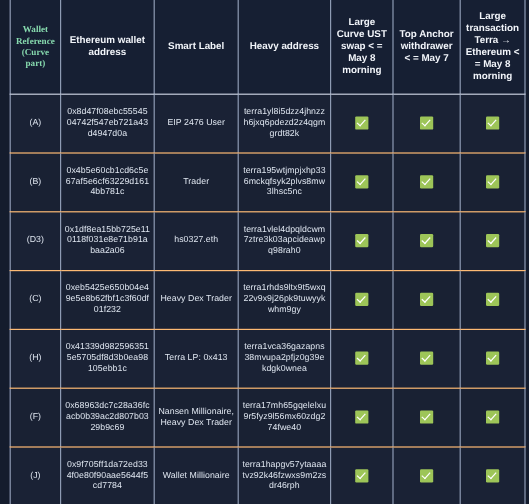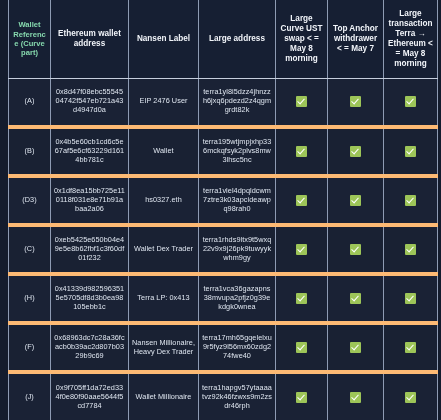--- a/index.html
+++ b/index.html
@@ -59,34 +59,35 @@
     font-size: 8.2px;
     font-weight: bold;
     color: #f2f5fa;
     border-bottom: 1px solid #c6cedd;
     background: #161f33;
   }
 
   table.wallet-table thead th.ref-head {
     color: #86d9ae;
     font-size: 7.6px;
+    font-family: Liberation Serif, serif;
   }
 
   table.wallet-table tbody tr {
     background: #1a2235;
   }
   table.wallet-table tbody tr.alt {
     background: #192133;
   }
 
   table.wallet-table tbody td {
     height: 49px;
     font-size: 7.3px;
     color: #dfe6f0;
-    border-bottom: 4px solid #fdba74;
+    border-bottom: 1px solid #fdba74;
     letter-spacing: 0.05px;
   }
 
   table.wallet-table tbody tr:last-child td {
     border-bottom: none;
   }
 
   td.ref-cell {
     font-size: 8px;
     color: #cfd8e6;
@@ -144,59 +145,59 @@
         <col class="c2">
         <col class="c3">
         <col class="c4">
         <col class="c5">
         <col class="c6">
     </colgroup>
     <thead>
       <tr>
         <th class="ref-head">Wallet Reference (Curve part)</th>
         <th>Ethereum wallet address</th>
-        <th>Nansen Label</th>
-        <th>Large address</th>
+        <th>Smart Label</th>
+        <th>Heavy address</th>
         <th>Large Curve UST swap &lt; = May 8 morning</th>
         <th>Top Anchor withdrawer &lt; = May 7</th>
         <th>Large transaction Terra → Ethereum &lt; = May 8 morning</th>
       </tr>
     </thead>
     <tbody>
       <tr>
         <td class="ref-cell">(A)</td>
         <td class="addr-cell">0x8d47f08ebc5554504742f547eb721a43d4947d0a</td>
         <td class="label-cell">EIP 2476 User</td>
         <td class="terra-cell">terra1yl8i5dzz4jhnzzh6jxq6pdezd2z4qgmgrdt82k</td>
         <td class="check-cell"><span class="check-box"></span></td>
         <td class="check-cell"><span class="check-box"></span></td>
         <td class="check-cell"><span class="check-box"></span></td>
       </tr>
       <tr class="alt">
         <td class="ref-cell">(B)</td>
         <td class="addr-cell">0x4b5e60cb1cd6c5e67af5e6cf63229d1614bb781c</td>
-        <td class="label-cell">Wallet</td>
+        <td class="label-cell">Trader</td>
         <td class="terra-cell">terra195wtjmpjxhp336mckqfsyk2plvs8mw3lhsc5nc</td>
         <td class="check-cell"><span class="check-box"></span></td>
         <td class="check-cell"><span class="check-box"></span></td>
         <td class="check-cell"><span class="check-box"></span></td>
       </tr>
       <tr>
         <td class="ref-cell">(D3)</td>
         <td class="addr-cell">0x1df8ea15bb725e110118f031e8e71b91abaa2a06</td>
         <td class="label-cell">hs0327.eth</td>
         <td class="terra-cell">terra1vlel4dpqldcwm7ztre3k03apcideawpq98rah0</td>
         <td class="check-cell"><span class="check-box"></span></td>
         <td class="check-cell"><span class="check-box"></span></td>
         <td class="check-cell"><span class="check-box"></span></td>
       </tr>
       <tr class="alt">
         <td class="ref-cell">(C)</td>
         <td class="addr-cell">0xeb5425e650b04e49e5e8b62fbf1c3f60df01f232</td>
-        <td class="label-cell">Wallet Dex Trader</td>
+        <td class="label-cell">Heavy Dex Trader</td>
         <td class="terra-cell">terra1rhds9ltx9t5wxq22v9x9j26pk9tuwyykwhm9gy</td>
         <td class="check-cell"><span class="check-box"></span></td>
         <td class="check-cell"><span class="check-box"></span></td>
         <td class="check-cell"><span class="check-box"></span></td>
       </tr>
       <tr>
         <td class="ref-cell">(H)</td>
         <td class="addr-cell">0x41339d9825963515e5705df8d3b0ea98105ebb1c</td>
         <td class="label-cell">Terra LP: 0x413</td>
         <td class="terra-cell">terra1vca36gazapns38mvupa2pfjz0g39ekdgk0wnea</td>

